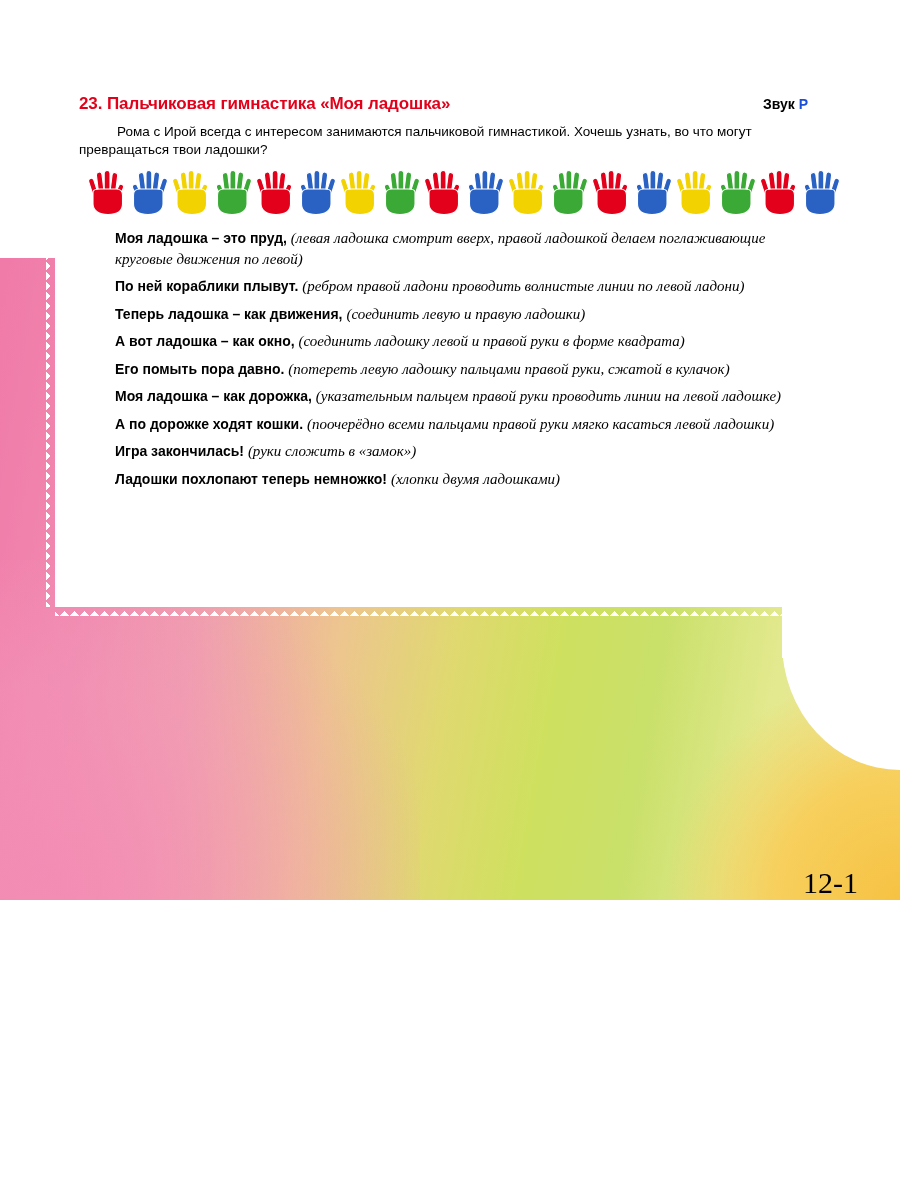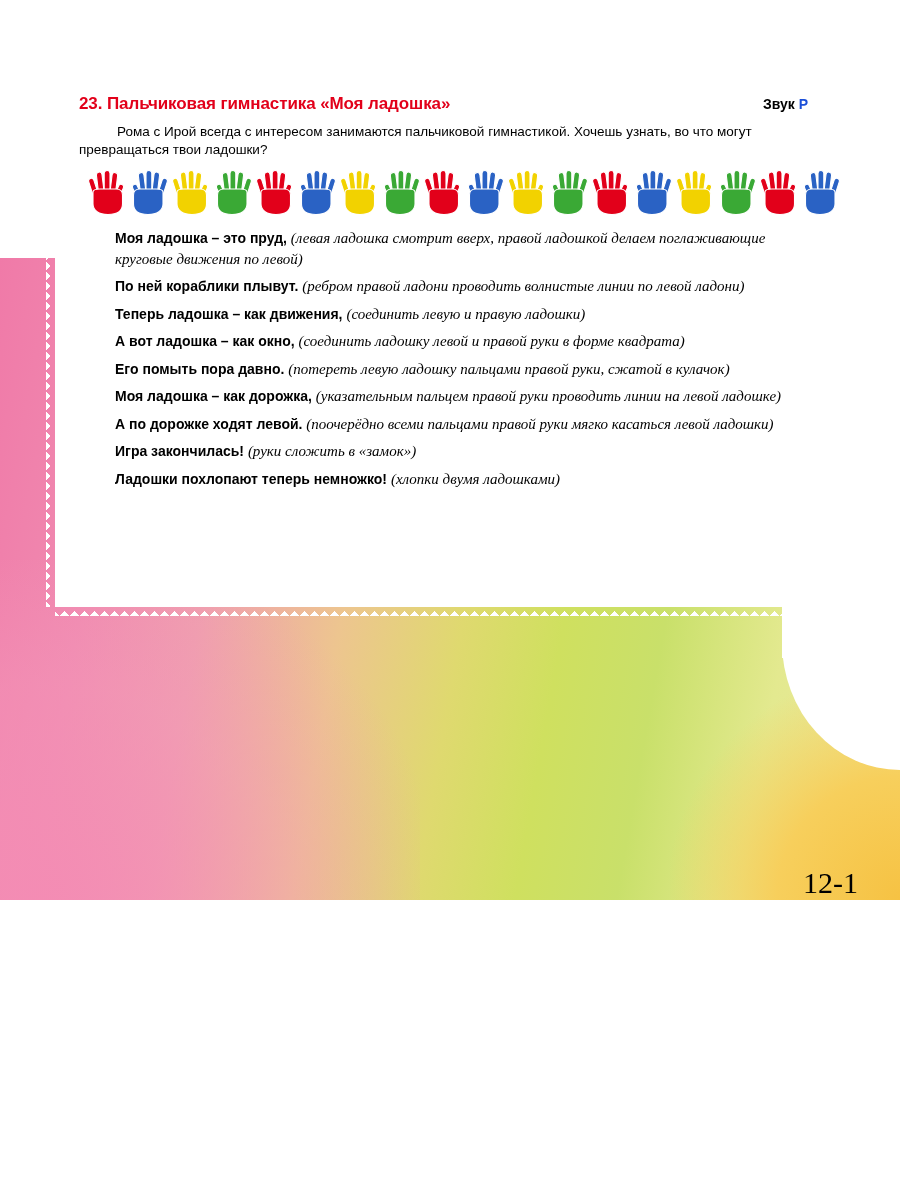--- a/index.html
+++ b/index.html
@@ -432,21 +432,21 @@
           </div>
       </div>
 
       <div class="lines" id="lines-list">
           <div class="line"><span class="b">Моя ладошка – это пруд,</span> <span class="i">(левая ладошка смотрит вверх, правой ладошкой делаем поглаживающие круговые движения по левой)</span></div>
           <div class="line"><span class="b">По ней кораблики плывут.</span> <span class="i">(ребром правой ладони проводить волнистые линии по левой ладони)</span></div>
           <div class="line"><span class="b">Теперь ладошка – как движения,</span> <span class="i">(соединить левую и правую ладошки)</span></div>
           <div class="line"><span class="b">А вот ладошка – как окно,</span> <span class="i">(соединить ладошку левой и правой руки в форме квадрата)</span></div>
           <div class="line"><span class="b">Его помыть пора давно.</span> <span class="i">(потереть левую ладошку пальцами правой руки, сжатой в кулачок)</span></div>
           <div class="line"><span class="b">Моя ладошка – как дорожка,</span> <span class="i">(указательным пальцем правой руки проводить линии на левой ладошке)</span></div>
-          <div class="line"><span class="b">А по дорожке ходят левой.</span> <span class="i">(поочерёдно всеми пальцами правой руки мягко касаться левой ладошки)</span></div>
+          <div class="line"><span class="b">А по дорожке ходят кошки.</span> <span class="i">(поочерёдно всеми пальцами правой руки мягко касаться левой ладошки)</span></div>
           <div class="line"><span class="b">Игра закончилась!</span> <span class="i">(руки сложить в «замок»)</span></div>
           <div class="line"><span class="b">Ладошки похлопают теперь немножко!</span> <span class="i">(хлопки двумя ладошками)</span></div>
         </div>
 
     </div>
   </div>
 
   <div class="page-number">12-1</div>
 
 </div>

